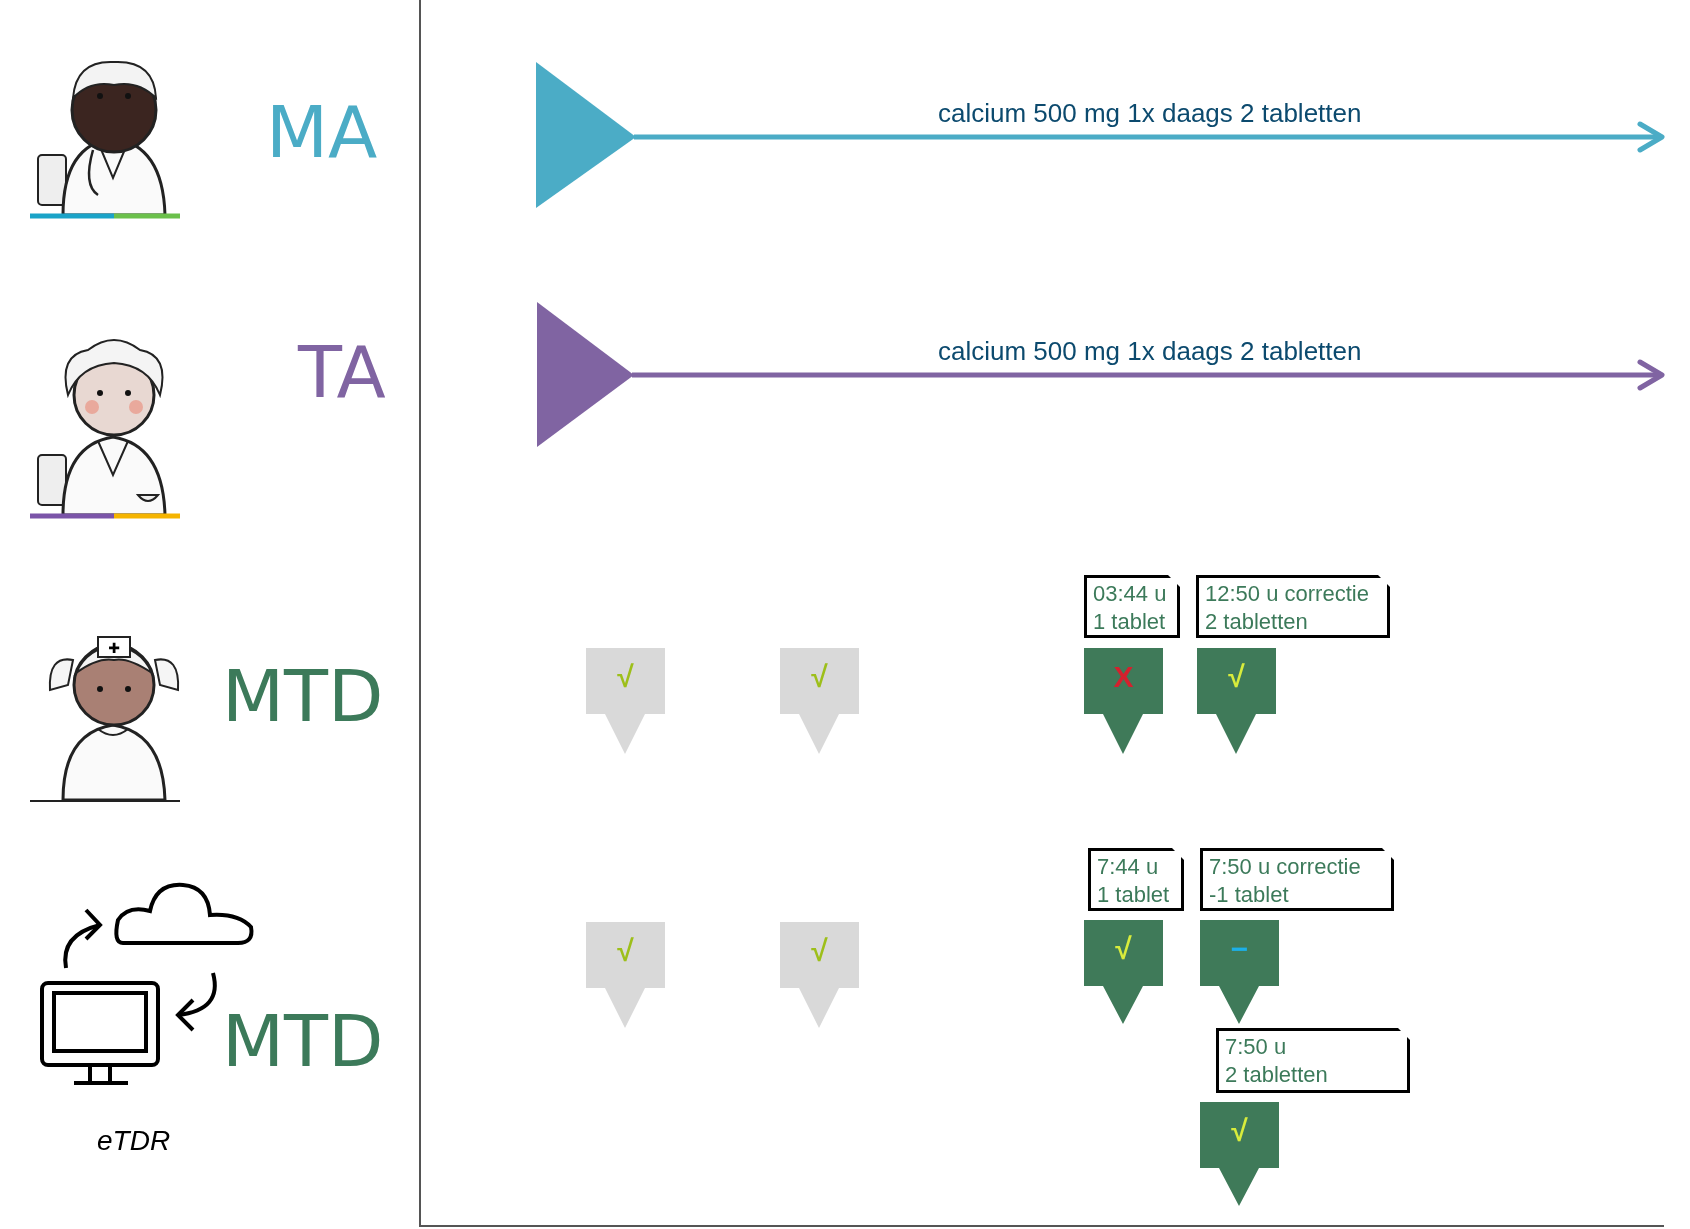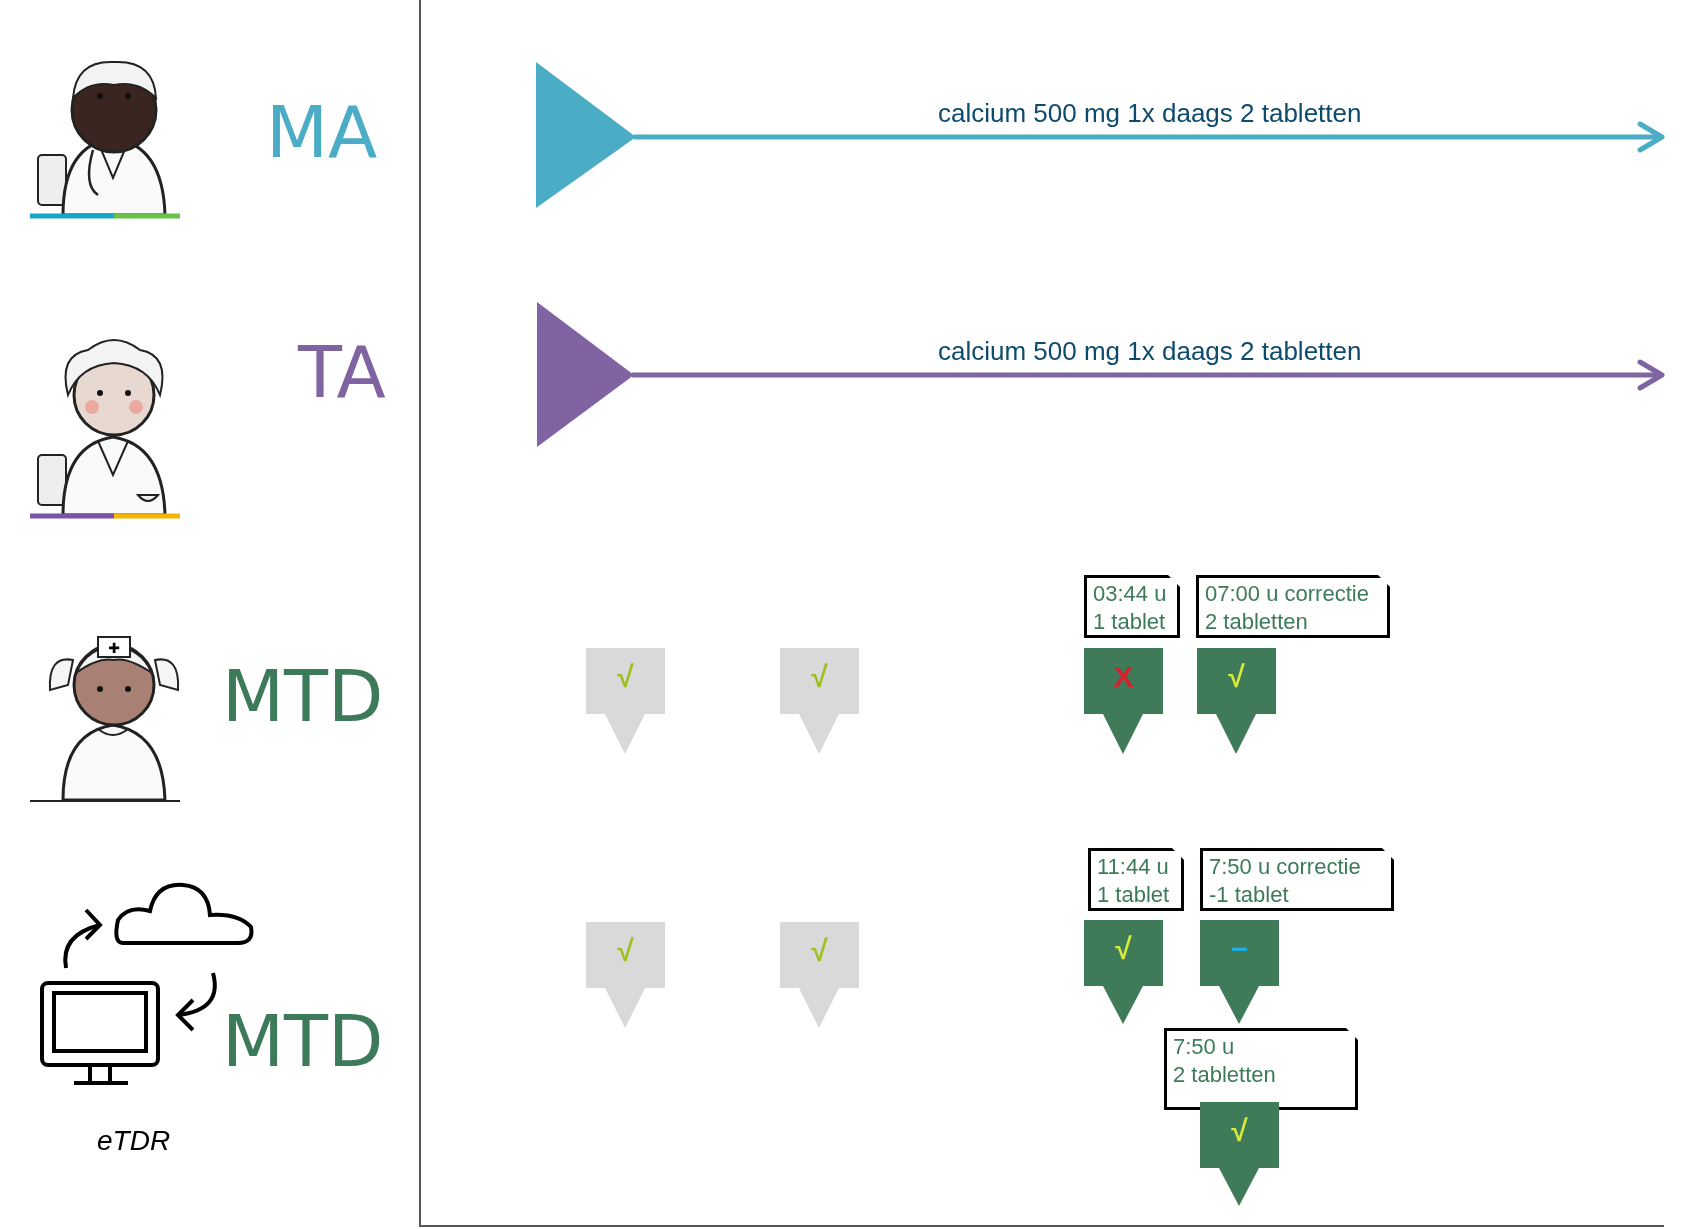--- a/index.html
+++ b/index.html
@@ -117,21 +117,21 @@
   <div class="note-inner">1 tablet</div>
 </div>
 <div class="abs marker" style="left:1084px;top:648px">
   <svg width="79" height="106">
       <polygon points="0,0 79,0 79,66 59,66 39,106 19,66 0,66" fill="#3f7a59"></polygon>
     </svg>
   <div class="sym" style="color:#d4212e">X</div>
 </div>
 
 <div class="abs note" style="left:1196px;top:575px;width:194px;height:63px">
-  <div class="note-inner">07:00 u correctie</div>
+  <div class="note-inner">12:50 u correctie</div>
   <div class="note-inner">2 tabletten</div>
 </div>
 <div class="abs marker" style="left:1197px;top:648px">
   <svg width="79" height="106">
       <polygon points="0,0 79,0 79,66 59,66 39,106 19,66 0,66" fill="#3f7a59"></polygon>
     </svg>
   <div class="sym" style="color:#d8ec3c">√</div>
 </div>
 
 <div class="abs marker" style="left:586px;top:922px">
@@ -141,42 +141,42 @@
   <div class="sym" style="color:#9dbf1a">√</div>
 </div>
 <div class="abs marker" style="left:780px;top:922px">
   <svg width="79" height="106">
       <polygon points="0,0 79,0 79,66 59,66 39,106 19,66 0,66" fill="#d9d9d9"></polygon>
     </svg>
   <div class="sym" style="color:#9dbf1a">√</div>
 </div>
 
 <div class="abs note" style="left:1088px;top:848px;width:96px;height:63px">
-  <div class="note-inner">11:44 u</div>
+  <div class="note-inner">7:44 u</div>
   <div class="note-inner">1 tablet</div>
 </div>
 <div class="abs marker" style="left:1084px;top:920px">
   <svg width="79" height="106">
       <polygon points="0,0 79,0 79,66 59,66 39,104 19,66 0,66" fill="#3f7a59"></polygon>
     </svg>
   <div class="sym" style="color:#d8ec3c">√</div>
 </div>
 
 <div class="abs note" style="left:1200px;top:848px;width:194px;height:63px">
   <div class="note-inner">7:50 u correctie</div>
   <div class="note-inner">-1 tablet</div>
 </div>
 <div class="abs marker" style="left:1200px;top:920px">
   <svg width="79" height="106">
       <polygon points="0,0 79,0 79,66 59,66 39,104 19,66 0,66" fill="#3f7a59"></polygon>
     </svg>
   <div class="sym" style="color:#1cb0e8">−</div>
 </div>
 
-<div class="abs note" style="left:1164px;top:1028px;width:194px;height:82px">
+<div class="abs note" style="left:1216px;top:1028px;width:194px;height:65px">
   <div class="note-inner">7:50 u</div>
   <div class="note-inner">2 tabletten</div>
 </div>
 <div class="abs marker" style="left:1200px;top:1102px">
   <svg width="79" height="106">
       <polygon points="0,0 79,0 79,66 59,66 39,104 19,66 0,66" fill="#3f7a59"></polygon>
     </svg>
   <div class="sym" style="color:#d8ec3c">√</div>
 </div>
 

